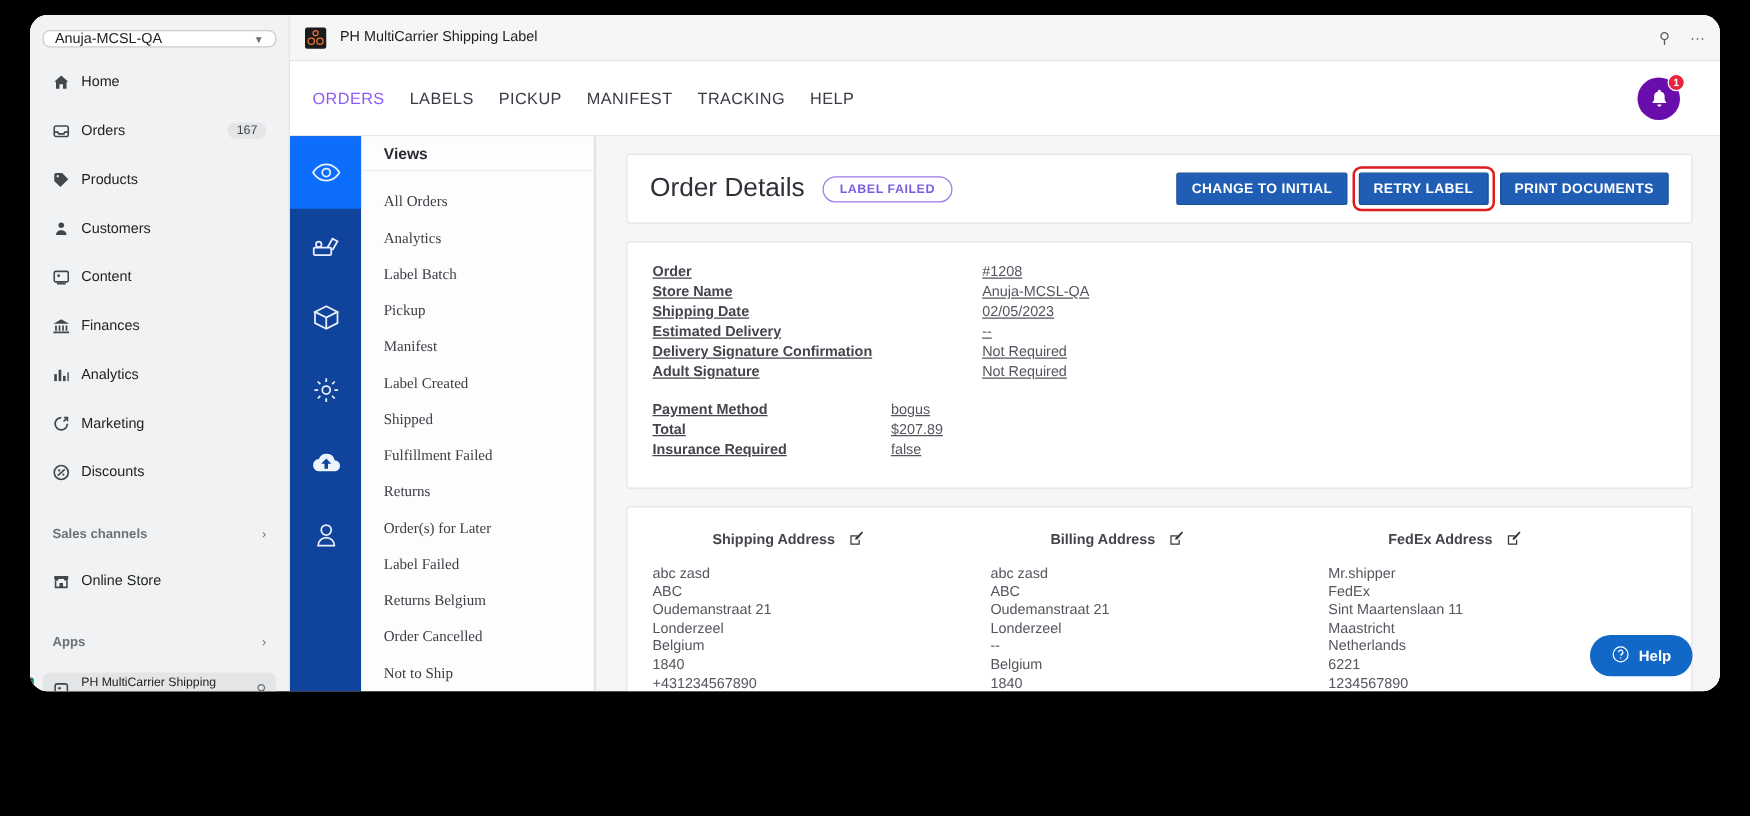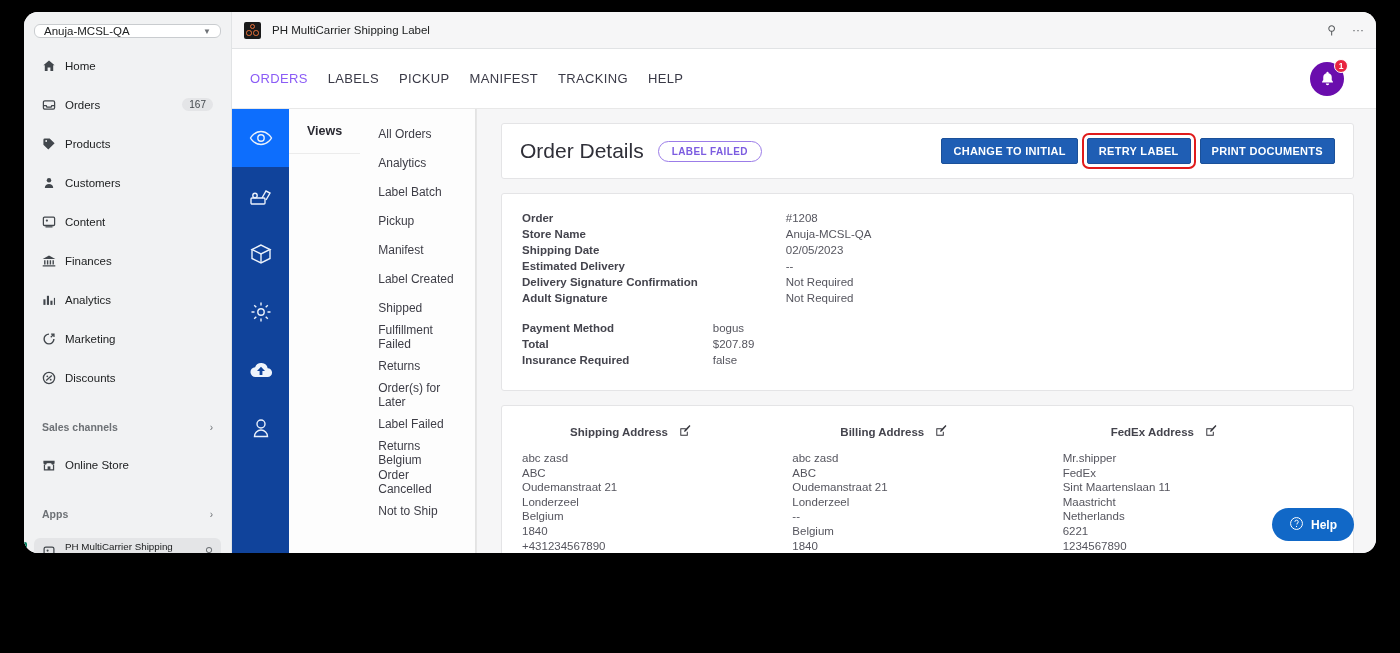--- a/index.html
+++ b/index.html
@@ -136,28 +136,28 @@
   }
   .rail-btn.active { background: #0d6efd; }
   .rail-btn svg { width: 24px; height: 24px; fill: none;
     stroke: #eaf1fb; stroke-width: 1.4; }
   .rail-btn svg.filled { fill: #eef4fc; stroke: none; }
 
   
   #views-col {
     width: 187px; flex: 0 0 187px; background: #fdfdfd;
     border-right: 1px solid #e3e3e3;
-    display: flex; flex-direction: row;
+    display: flex; flex-direction: column;
   }
   .views-head {
     height: 45px; display: flex; align-items: center;
     padding: 0 18px; font-size: 12.5px; font-weight: bold; color: #2b2b33;
     border-bottom: 1px solid #ececec;
   }
-  .views-list { padding-top: 10px; }
+  .views-list { padding-top: 10px; font-family: Liberation Serif, serif; }
   .view-item {
     height: 29px; display: flex; align-items: center;
     padding: 0 18px; font-size: 12px; color: #3d3d46;
   }
 
   
   #content-scroll {
     flex: 1 1 auto; background: #f6f6f7; min-width: 0;
     position: relative; overflow: hidden;
     border-left: 1px solid #e6e6e6;
@@ -180,21 +180,21 @@
   .btn-group { margin-left: auto; display: flex; align-items: center; gap: 9px; }
   .btn-blue {
     background: #1f5eb4; color: #fff; border: 1px solid #1b5099;
     font-size: 11px; letter-spacing: .3px; font-weight: 600;
     padding: 6px 11px; border-radius: 2px; white-space: nowrap;
   }
   .btn-highlight { outline: 2px solid #e01b1b; outline-offset: 3px; border-radius: 2px; }
 
   .detail-body { padding: 18px 20px 20px 20px; }
   .kv-table { border-collapse: collapse; }
-  .kv-table td { padding: 0 0 4px 0; font-size: 11.5px; vertical-align: top; }
+  .kv-table td { padding: 0 0 4px 0; font-size: 11.5px; vertical-align: top; text-decoration: underline; }
   .kv-key { font-weight: bold; color: #44444d; white-space: nowrap; }
   .kv-val { color: #55555e; }
   .kv-gap-a .kv-val { padding-left: 88px; }
   .kv-gap-b .kv-val { padding-left: 15px; }
   .kv-spacer { height: 14px; }
 
   .addr-row { display: flex; padding: 18px 20px 20px 20px; }
   .addr-col { flex: 1 1 0; min-width: 0; }
   .addr-head {
     display: flex; align-items: center; gap: 11px;

